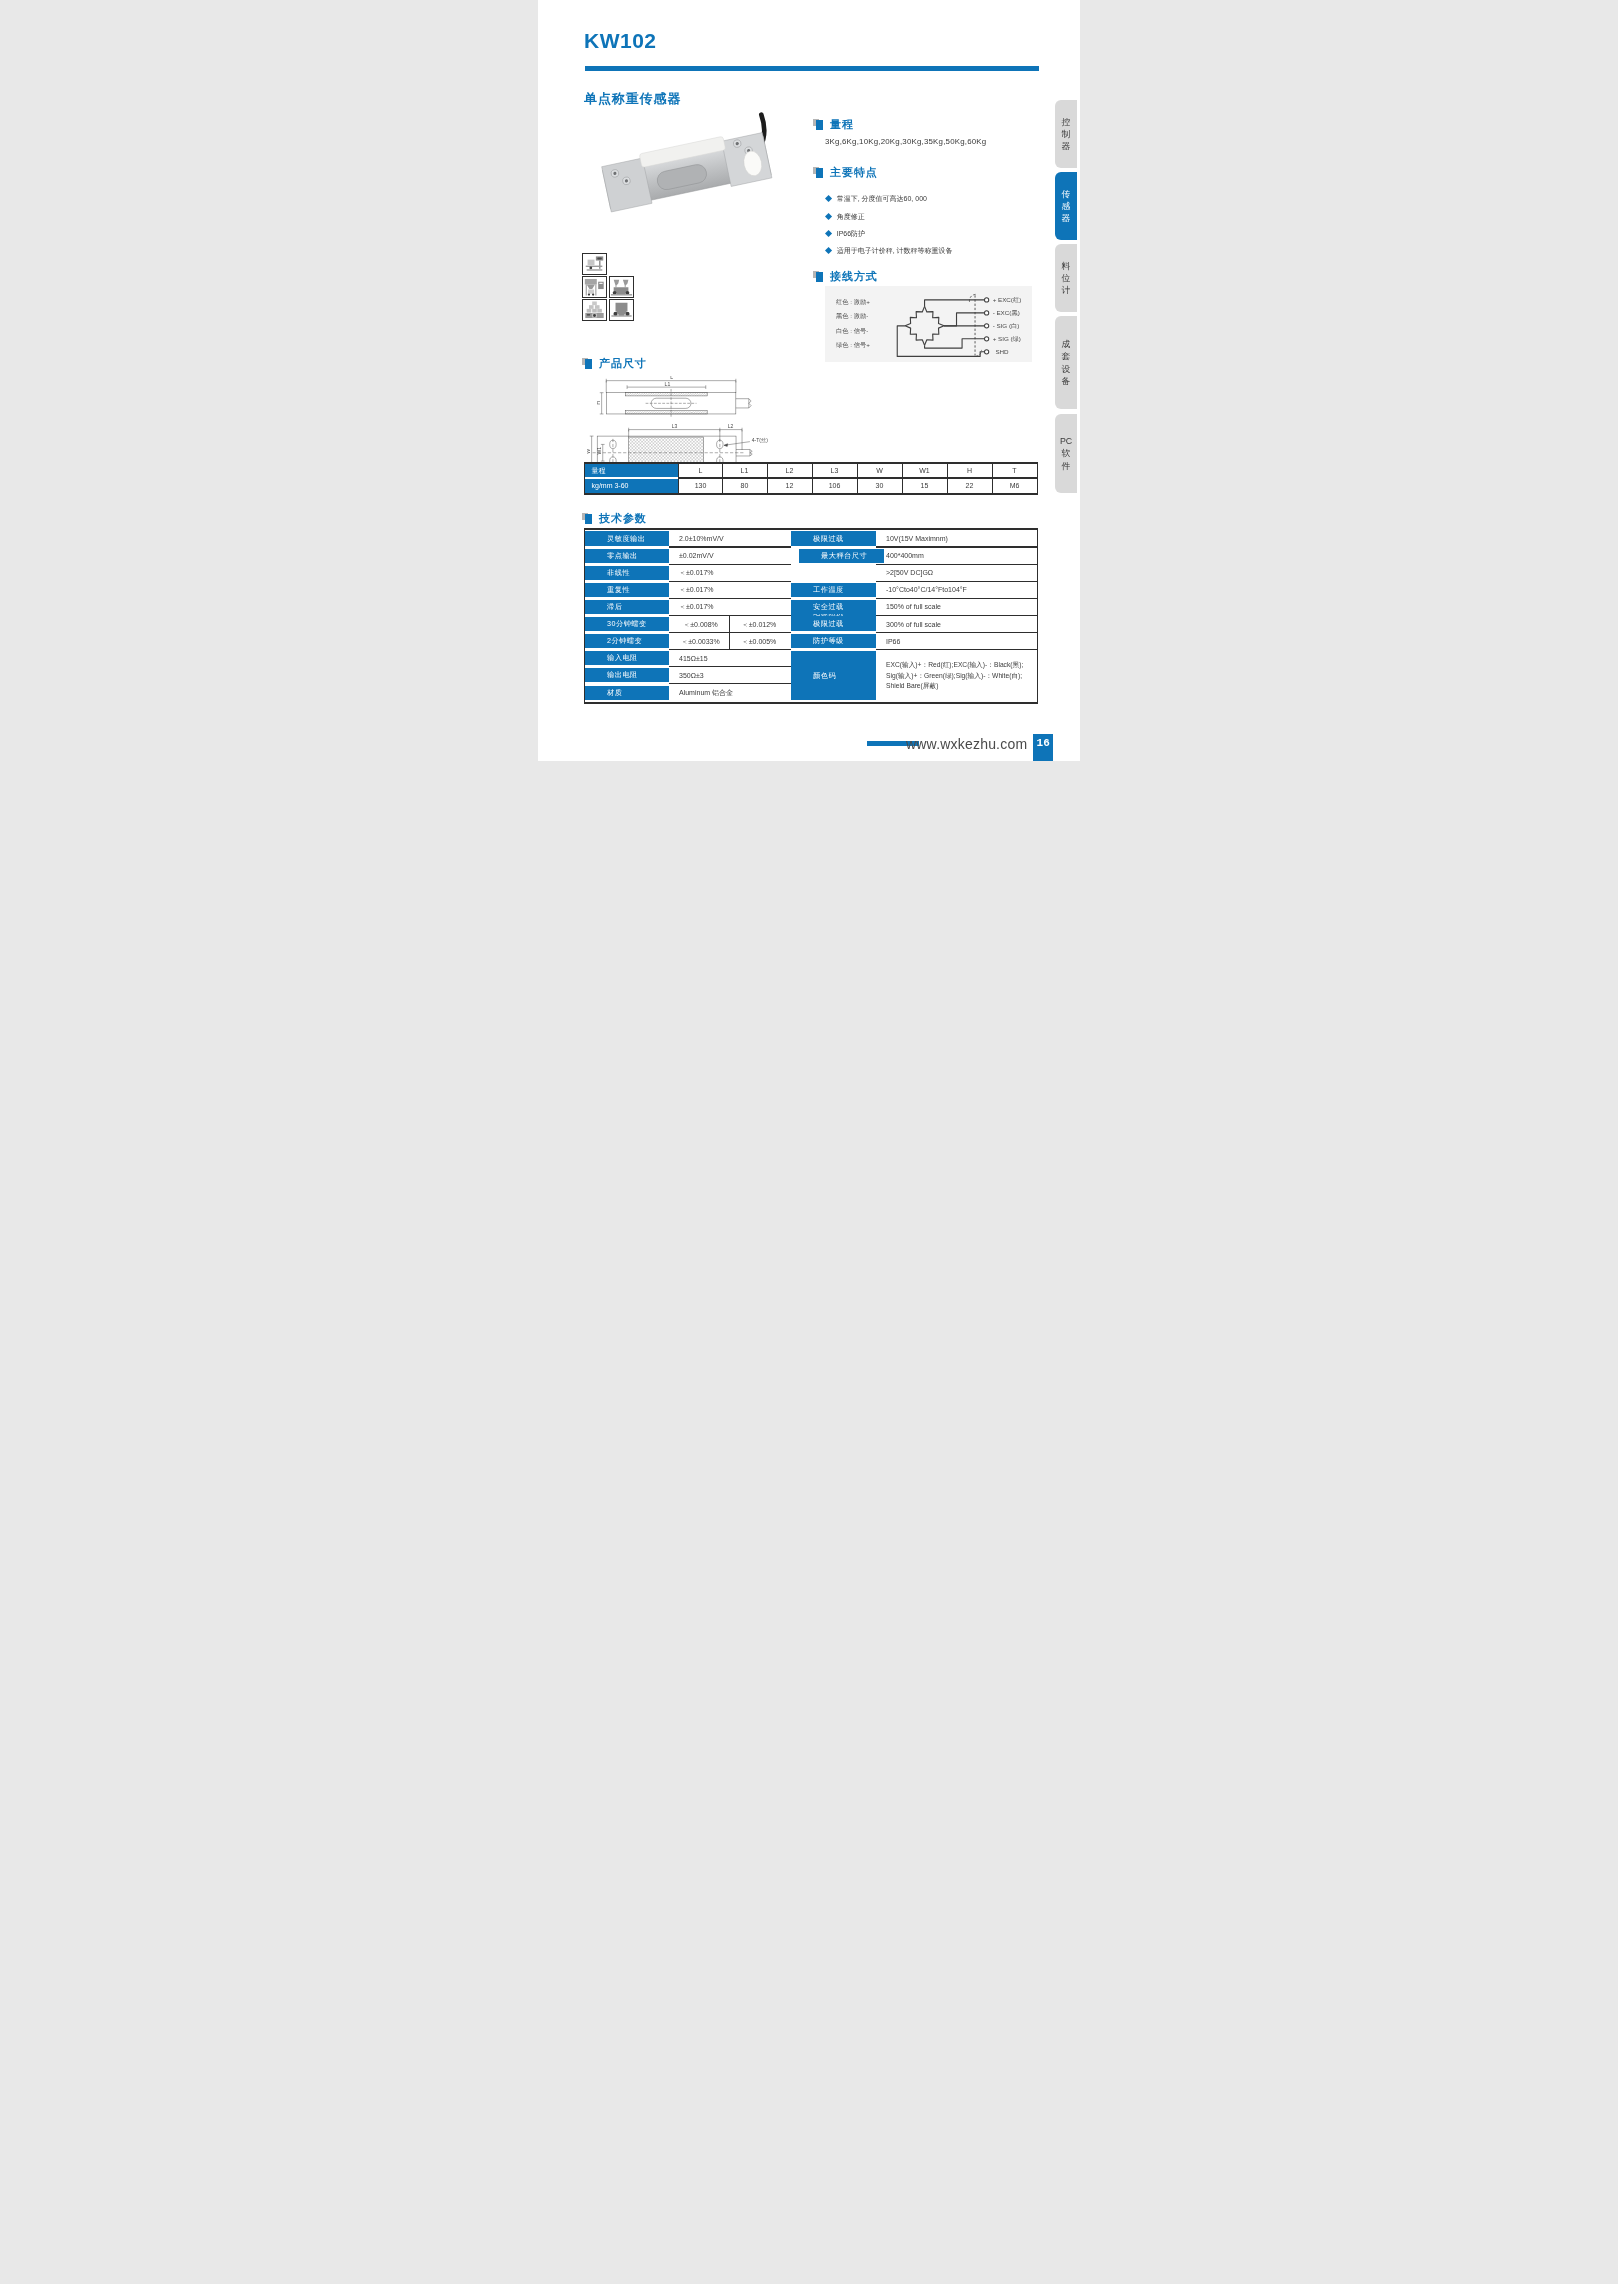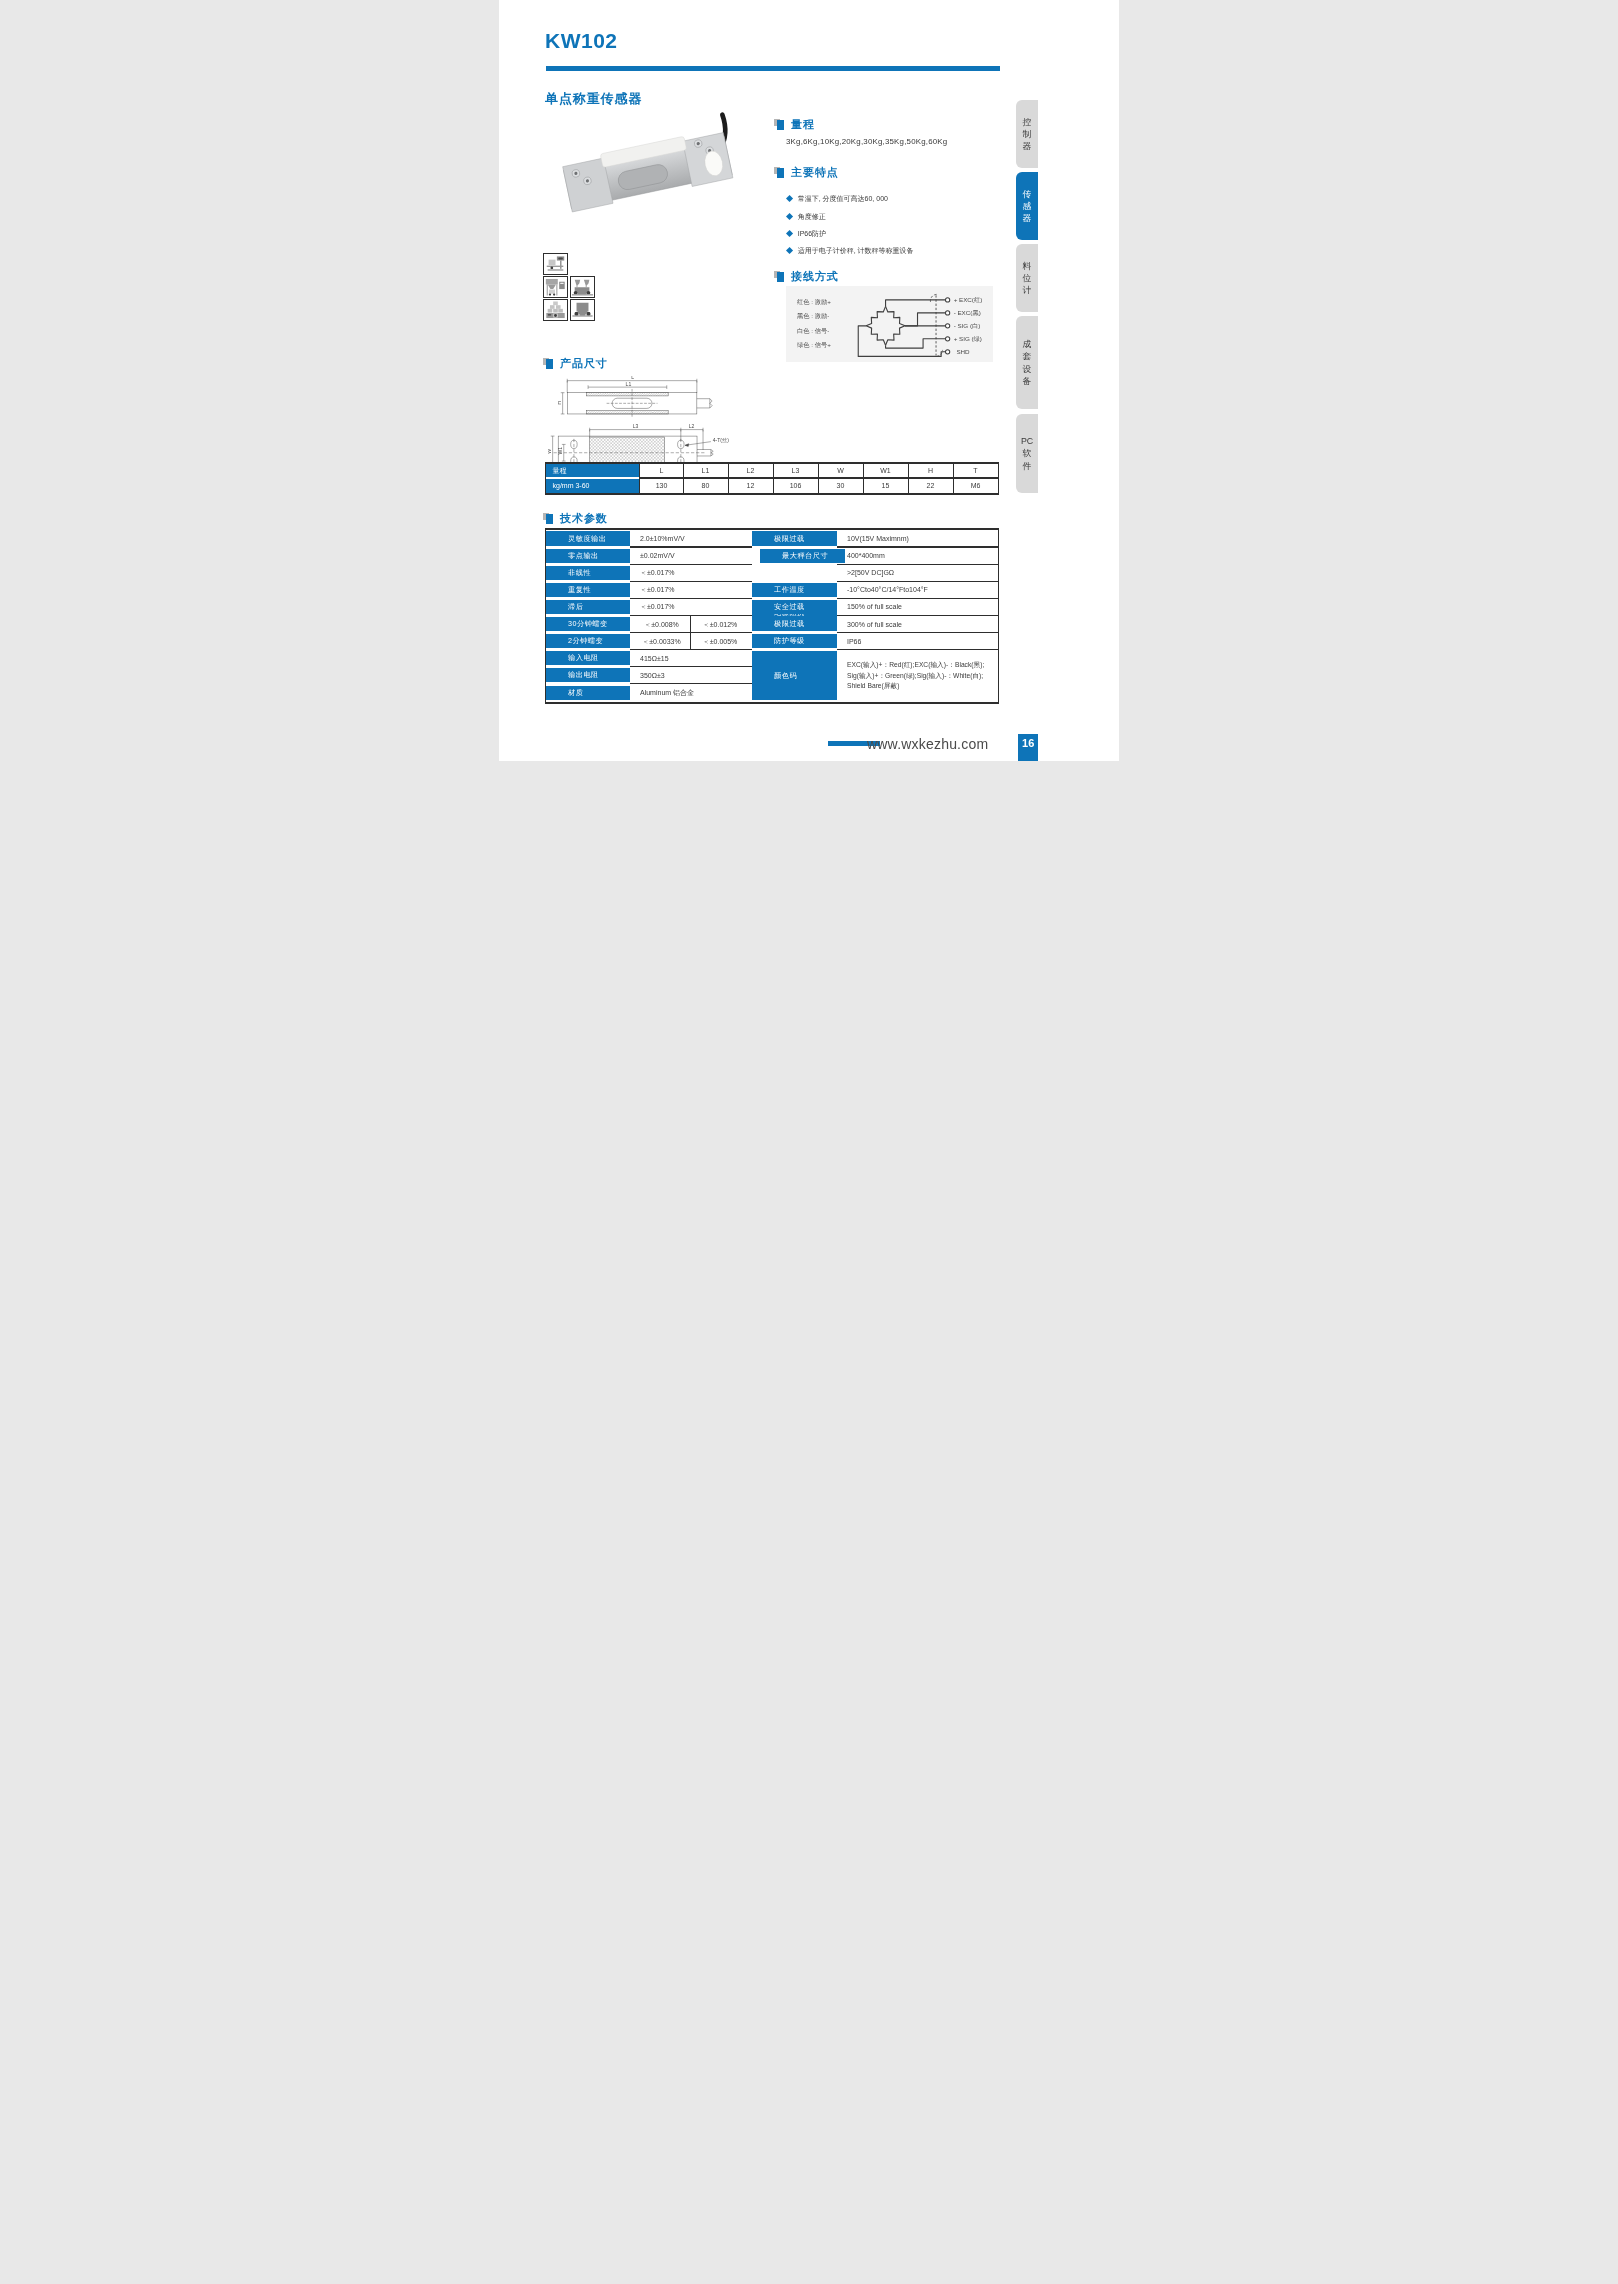--- a/index.html
+++ b/index.html
@@ -1,16 +1,16 @@
 <!DOCTYPE html>
 <html style="font-size:7.4px"><head>
 <meta charset="utf-8">
 <style>
   html,body{margin:0;padding:0;background:#e8e8e8;font-family:"Liberation Sans","DejaVu Sans",sans-serif;}
-  .page{position:relative;width:620px;height:761px;background:#ffffff;margin:0 auto;overflow:hidden;}
+  .page{position:relative;width:542px;height:761px;background:#ffffff;margin:0 auto;overflow:hidden;}
   svg{font-family:inherit;}
 
   
   .doc-title{position:absolute;left:46px;top:29px;font-size:21px;font-weight:bold;color:#0e74b8;letter-spacing:0.5px;}
   .title-rule{position:absolute;left:47px;top:66px;width:454px;height:4.6px;background:#0e74b8;}
   .product-heading{position:absolute;left:46px;top:90px;font-size:13px;font-weight:bold;color:#0e74b8;letter-spacing:0.9px;}
 
   
   .sec-head{position:absolute;display:flex;align-items:center;gap:5.1px;}
   .sec-head .mark{position:relative;width:12px;height:12px;flex:0 0 12px;}
@@ -53,21 +53,21 @@
   
   .side-tab{position:absolute;left:517px;width:22px;background:#d9d9d9;border-radius:6px 0 0 6px;
             display:flex;flex-direction:column;align-items:center;justify-content:center;cursor:pointer;}
   .side-tab .ch{font-size:8.8px;color:#3a3a3a;line-height:1.4;letter-spacing:0;}
   .side-tab.active{background:#0e74b8;}
   .side-tab.active .ch{color:#ffffff;}
 
   
   .footer-bar{position:absolute;left:329px;top:741px;width:52px;height:5.1px;background:#0e74b8;}
   .footer-site{position:absolute;left:368px;top:736px;font-size:14px;color:#4a4a4a;letter-spacing:0.2px;text-decoration:none;}
-  .page-box{position:absolute;left:519px;top:734px;width:20.4px;height:27px;background:#0e74b8;}
+  .page-box{position:absolute;left:495px;top:734px;width:20.4px;height:27px;background:#0e74b8;font-family:Liberation Mono, monospace;}
   .page-box .num{display:block;text-align:center;margin-top:2.8px;font-size:11px;font-weight:bold;color:#fff;}
 </style>
 </head>
 <body>
 
 <div class="page">
 
   <div class="doc-title">KW102</div>
   <div class="title-rule"></div>
   <div class="product-heading">单点称重传感器</div>

